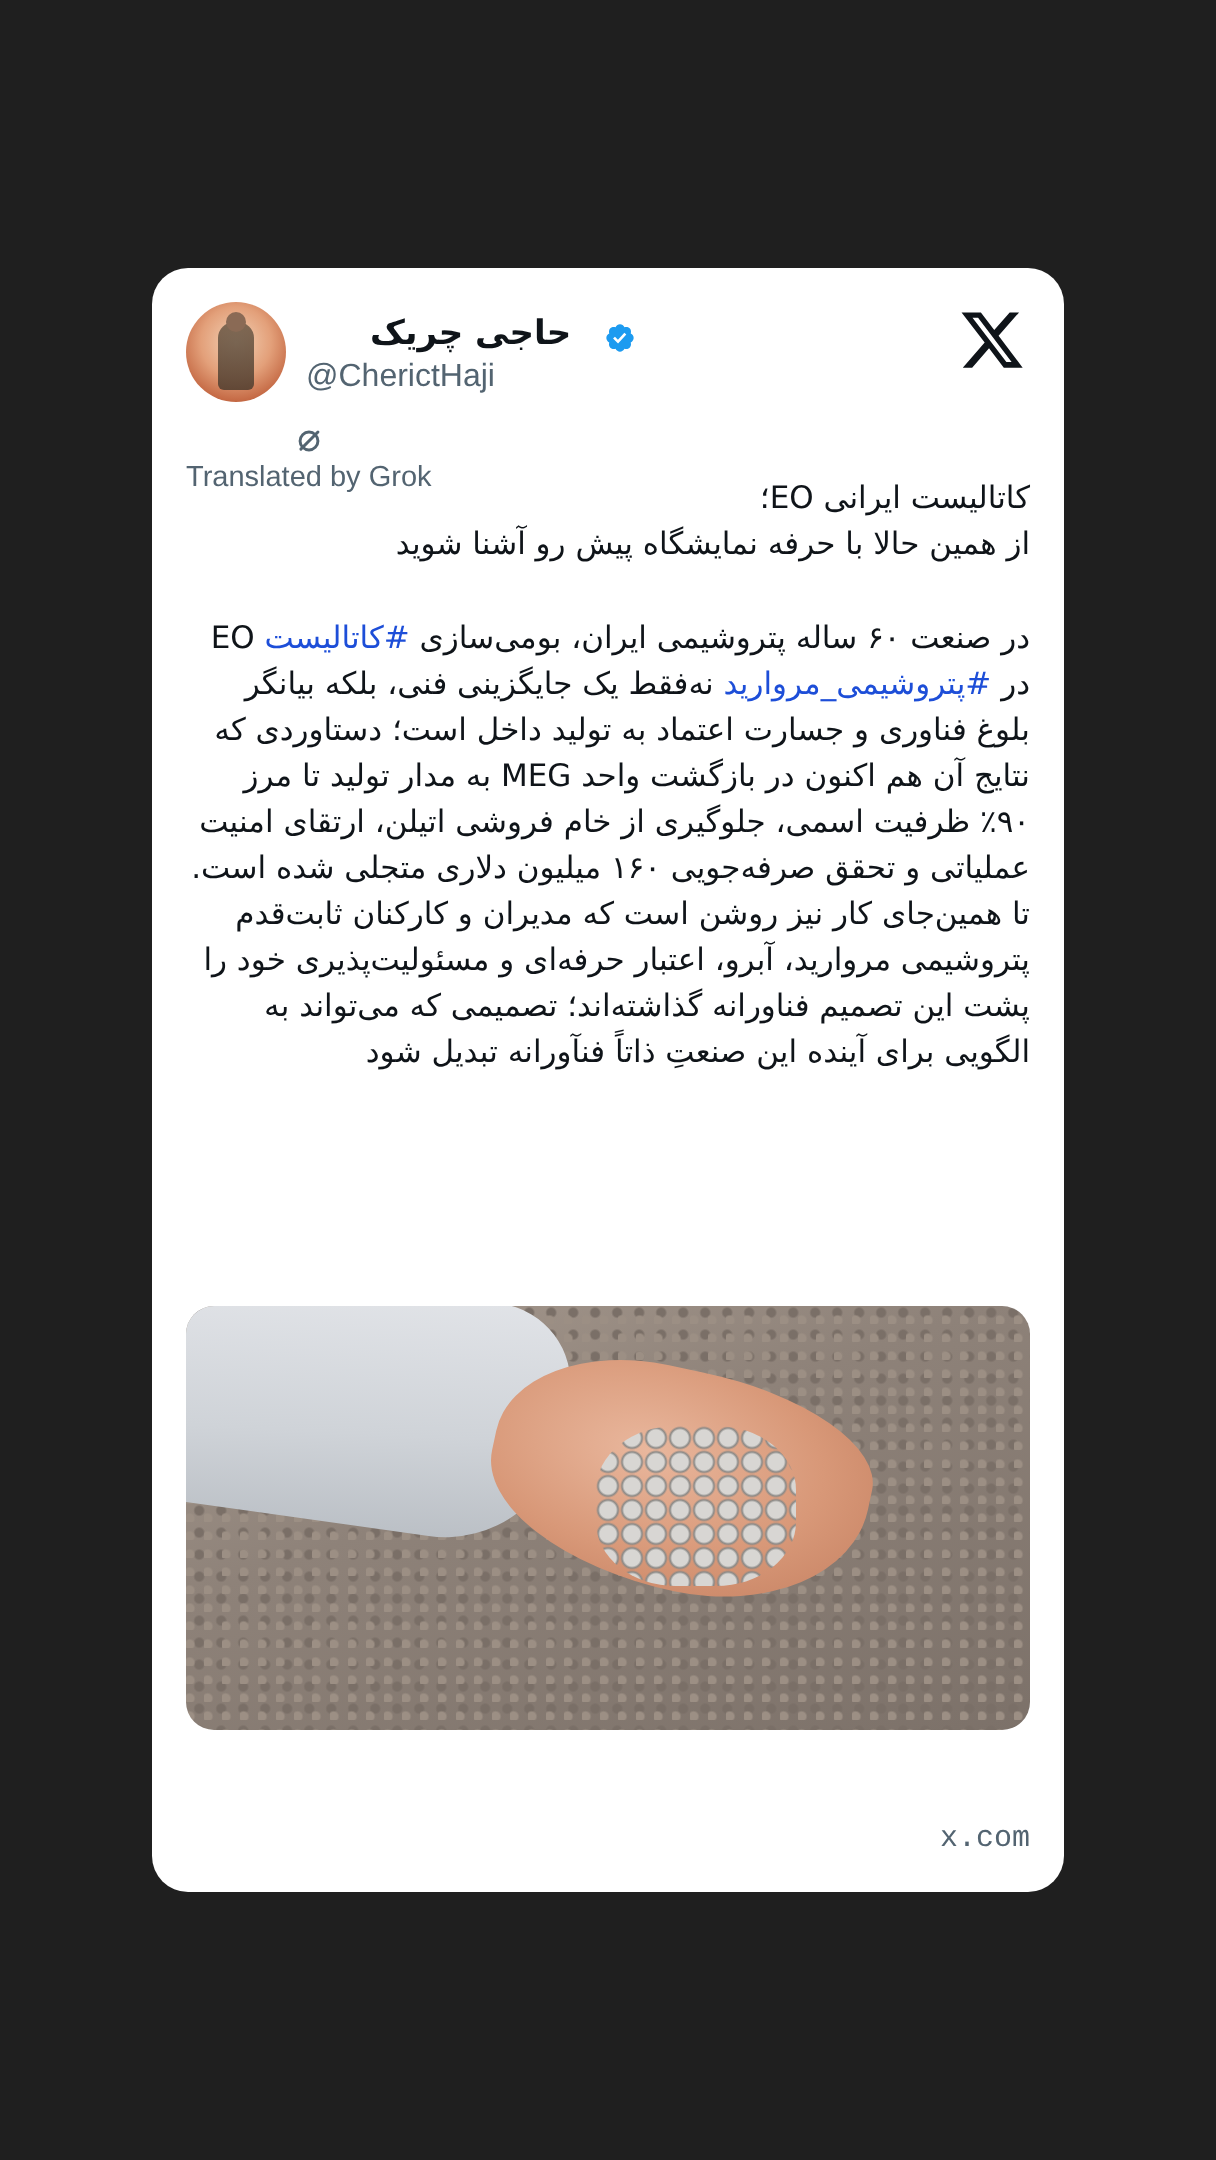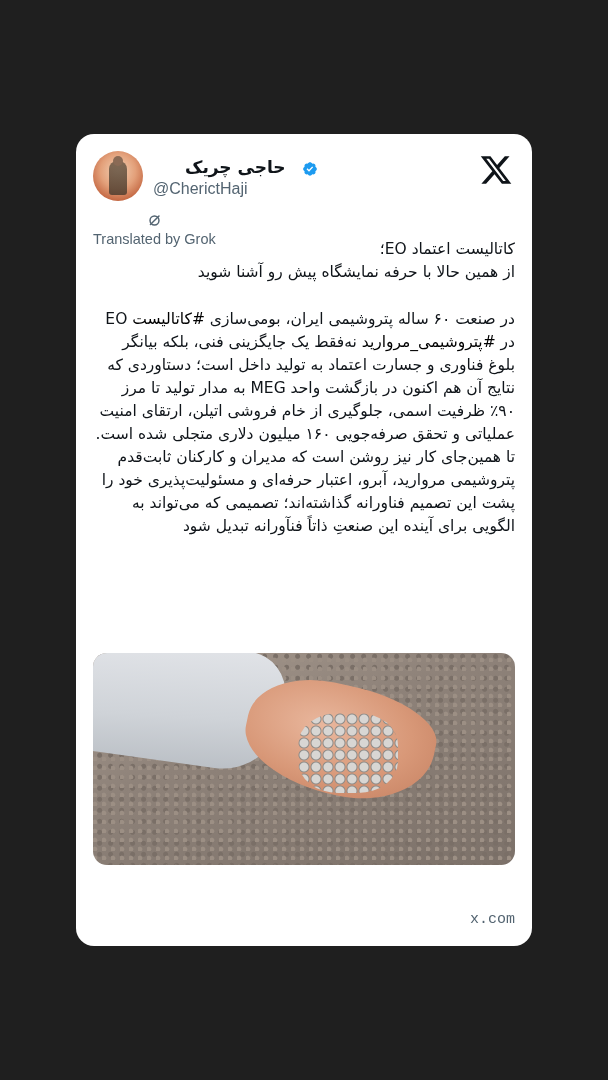--- a/index.html
+++ b/index.html
@@ -124,21 +124,21 @@
       line-height: 23px;
       color: #0f1419;
     }
     .body-text p {
       margin: 0;
     }
     .body-text .gap {
       height: 24px;
     }
     .hashtag {
-      color: #000000;
+      color: #1d4ed8;
     }
     .media {
       position: absolute;
       left: 17px;
       top: 519px;
       width: 422px;
       height: 212px;
       border-radius: 14px;
       overflow: hidden;
       background:
@@ -214,21 +214,21 @@
 
   <div class="translated">
     <svg viewBox="0 0 16 16">
       <circle cx="8" cy="8" r="5.5" fill="none" stroke="#536471" stroke-width="1.8"></circle>
       <path d="M13.5 2.5 L3 13" stroke="#536471" stroke-width="1.8" stroke-linecap="round"></path>
     </svg>
     <span>Translated by Grok</span>
   </div>
 
   <div class="body-text">
-    <p>کاتالیست اعتماد EO؛</p>
+    <p>کاتالیست ایرانی EO؛</p>
     <p>از همین حالا با حرفه نمایشگاه پیش رو آشنا شوید</p>
     <div class="gap"></div>
     <p><span>در صنعت ۶۰ ساله پتروشیمی ایران، بومی‌سازی </span><span class="hashtag">#کاتالیست</span><span> EO در </span><span class="hashtag">#پتروشیمی_مروارید</span><span> نه‌فقط یک جایگزینی فنی، بلکه بیانگر بلوغ فناوری و جسارت اعتماد به تولید داخل است؛ دستاوردی که نتایج آن هم اکنون در بازگشت واحد MEG به مدار تولید تا مرز ۹۰٪ ظرفیت اسمی، جلوگیری از خام فروشی اتیلن، ارتقای امنیت عملیاتی و تحقق صرفه‌جویی ۱۶۰ میلیون دلاری متجلی شده است.</span></p>
     <p>تا همین‌جای کار نیز روشن است که مدیران و کارکنان ثابت‌قدم پتروشیمی مروارید، آبرو، اعتبار حرفه‌ای و مسئولیت‌پذیری خود را پشت این تصمیم فناورانه گذاشته‌اند؛ تصمیمی که می‌تواند به الگویی برای آینده این صنعتِ ذاتاً فنآورانه تبدیل شود</p>
   </div>
 
   <div class="media">
     <div class="sleeve"></div>
     <div class="hand"></div>
     <div class="pellets"></div>

